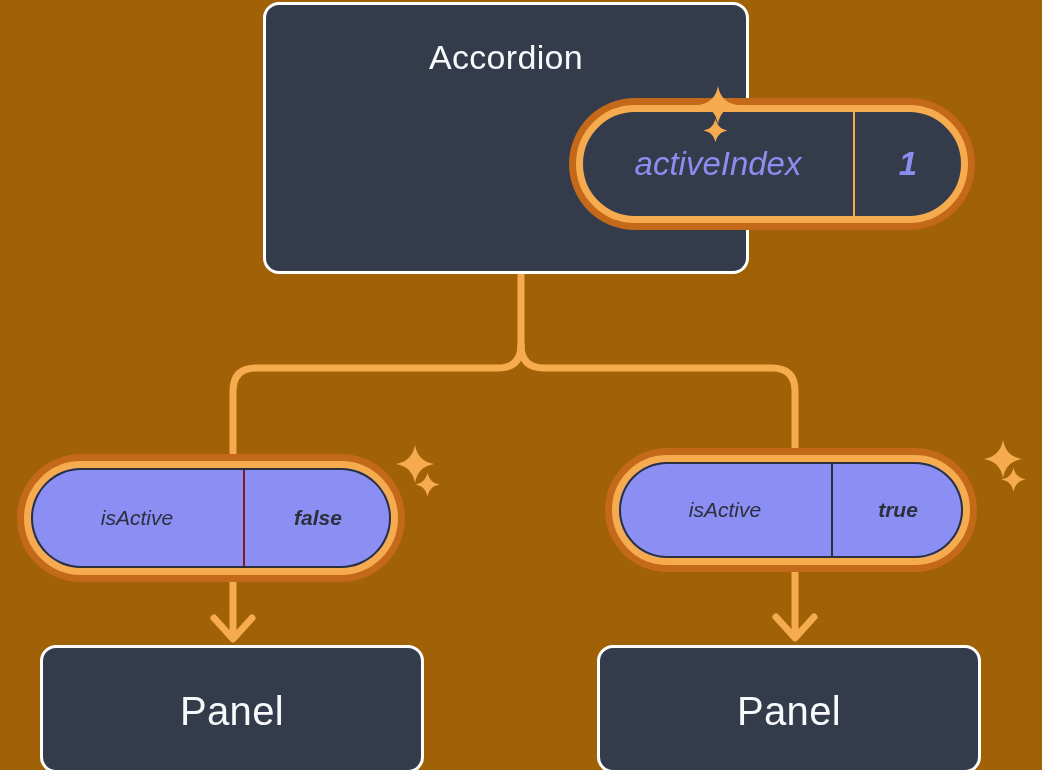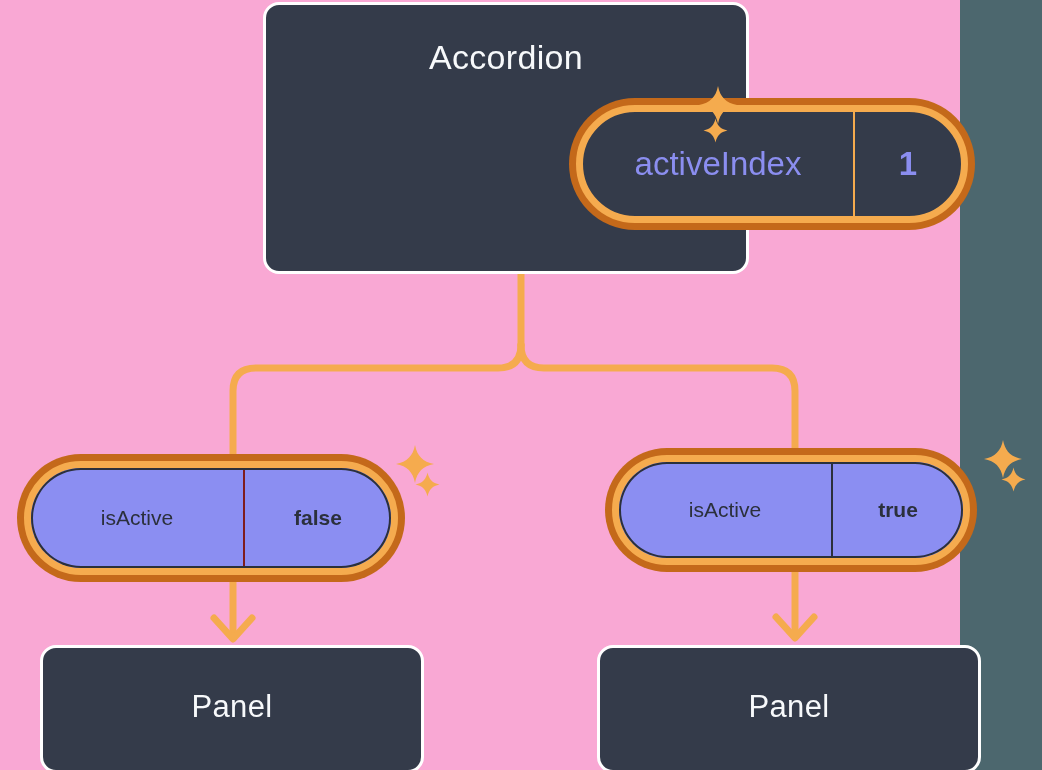--- a/index.html
+++ b/index.html
@@ -9,23 +9,23 @@
   }
   body {
     width: 1042px;
     height: 770px;
     overflow: hidden;
     font-family: "Liberation Sans", sans-serif;
     position: relative;
   }
   #stage {
     position: relative;
-    width: 960px;
+    width: 1042px;
     height: 770px;
-    background: #f9a8d4;
+    background: #a16207;
   }
 
   
   #wires {
     position: absolute;
     left: 0; top: 0;
     width: 1042px;
     height: 770px;
     pointer-events: none;
   }
@@ -62,33 +62,34 @@
     width: 384px;
     height: 128px;
     top: 645px;
   }
   #panel-left  { left: 40px;  }
   #panel-right { left: 597px; }
   .panel-card .card-title {
     position: absolute;
     left: 0; right: 0;
     top: 41px;
-    font-size: 31px;
+    font-size: 40px;
   }
 
   
   .pill {
     position: absolute;
     box-sizing: border-box;
     border-radius: 999px;
     border: 7px solid #f5ab4e;
     display: flex;
     align-items: stretch;
     
     box-shadow: 0 0 0 7px #c4691a;
+    font-style: italic;
   }
   .pill .seg {
     display: flex;
     align-items: center;
     justify-content: center;
     white-space: nowrap;
     box-sizing: border-box;
   }
   .pill .seg-name  { flex: 0 0 auto; }
   .pill .seg-value { flex: 0 0 auto; font-weight: bold; }

